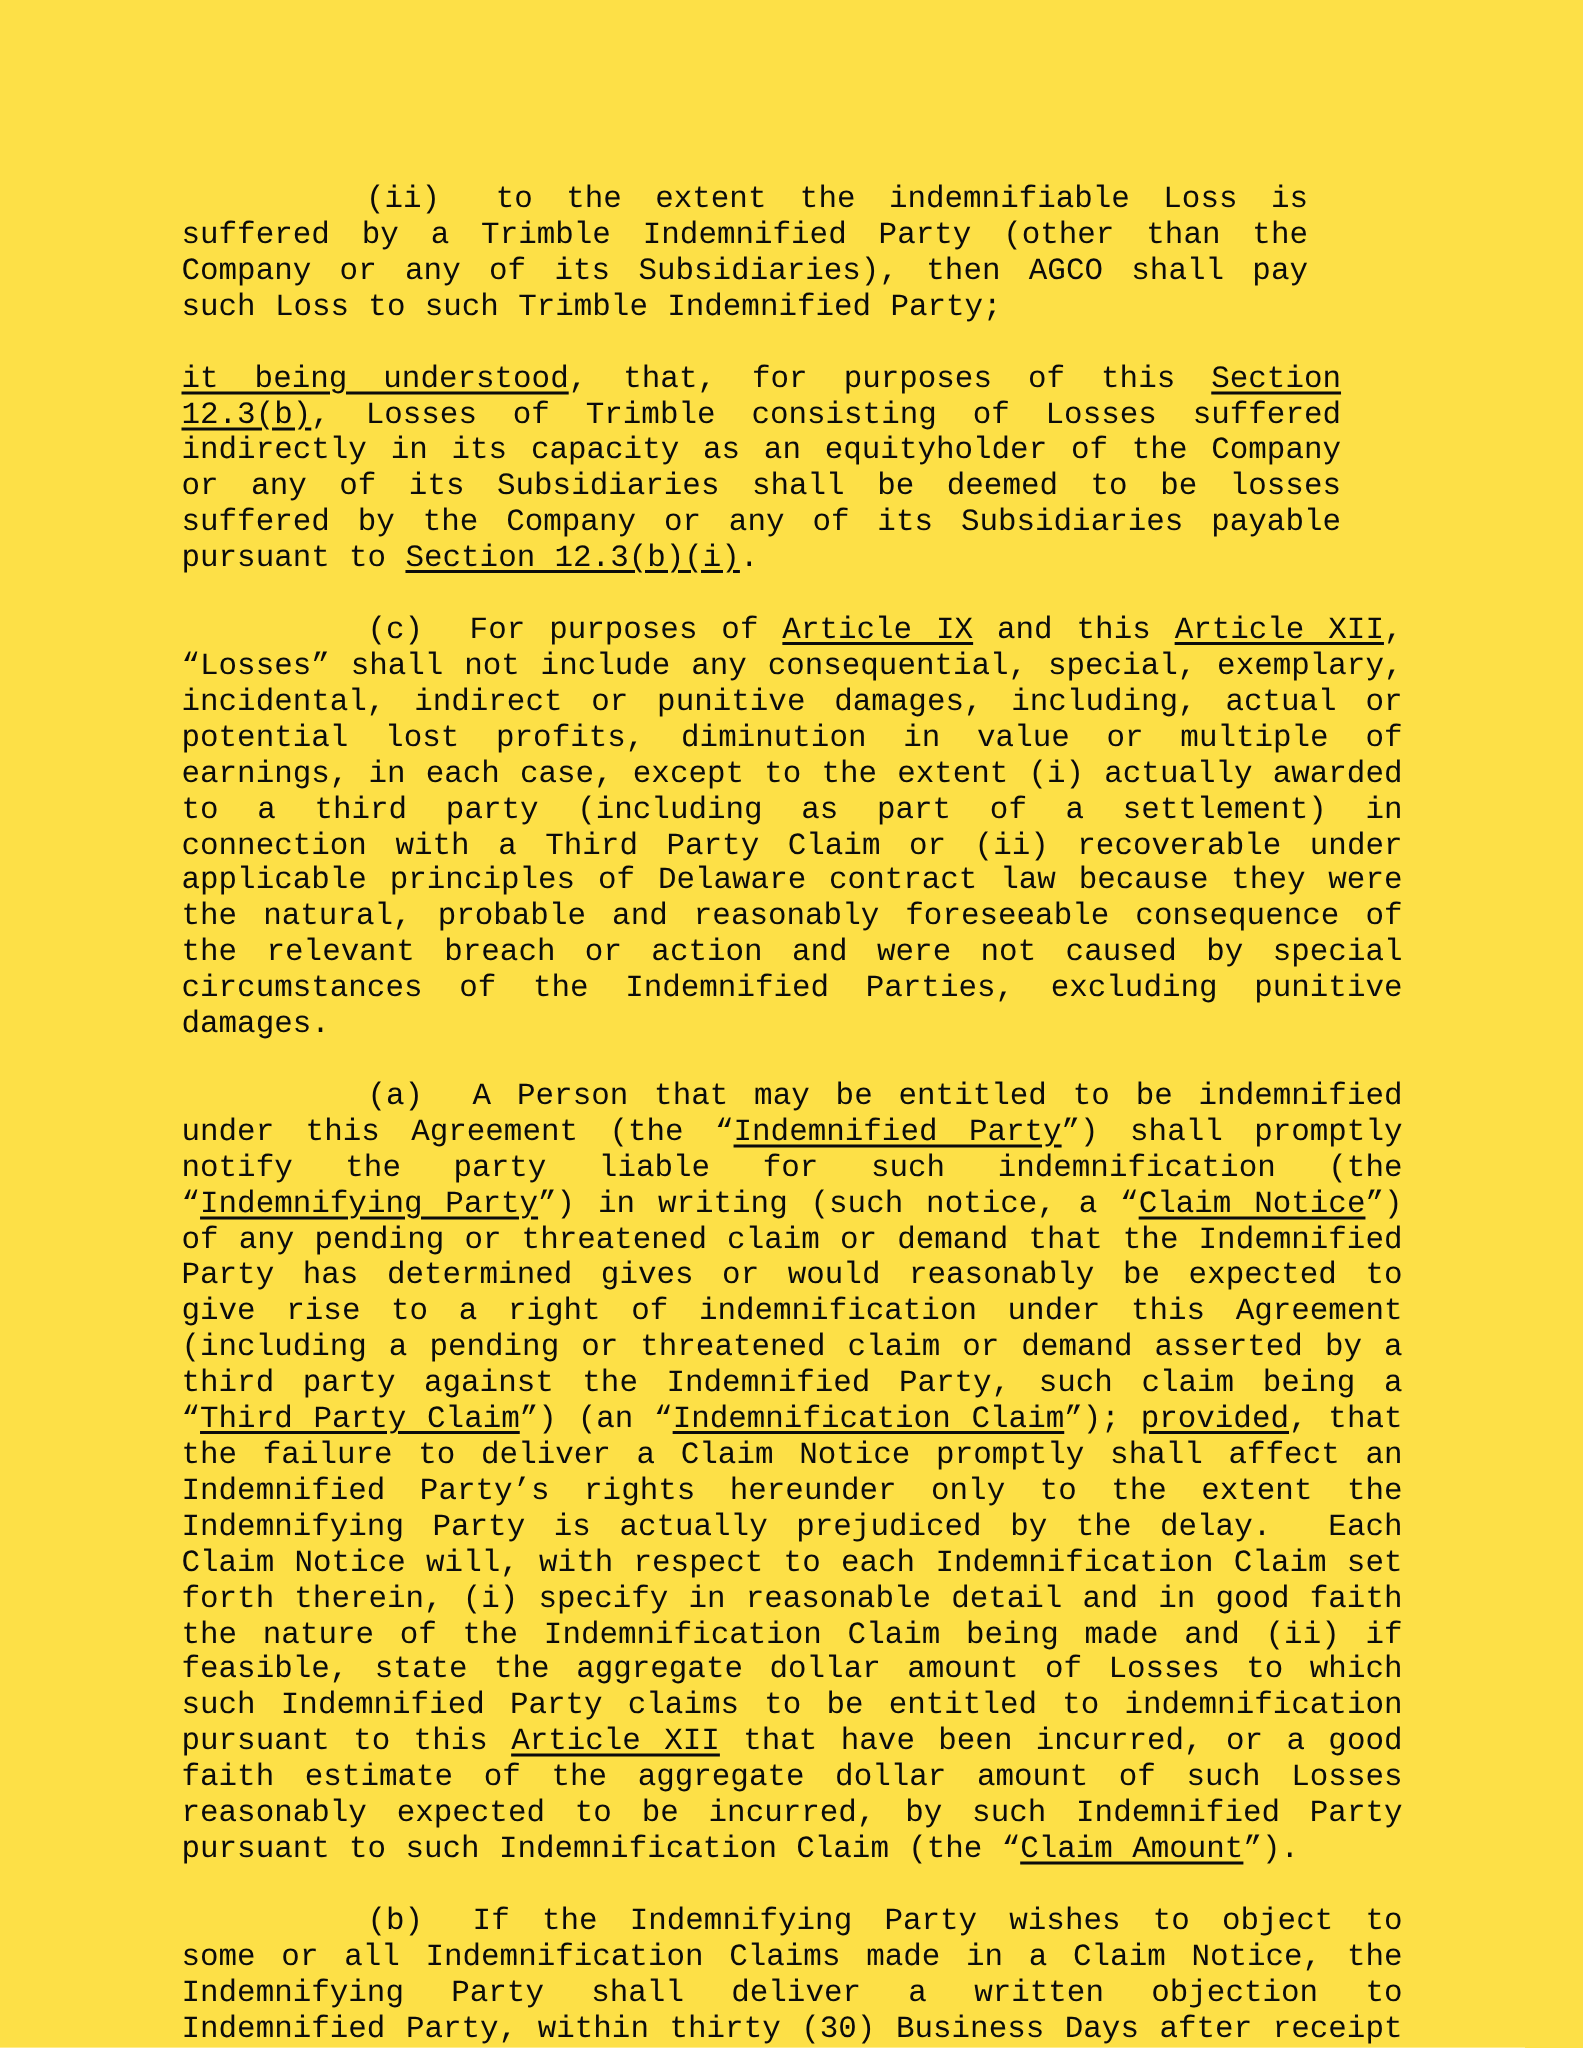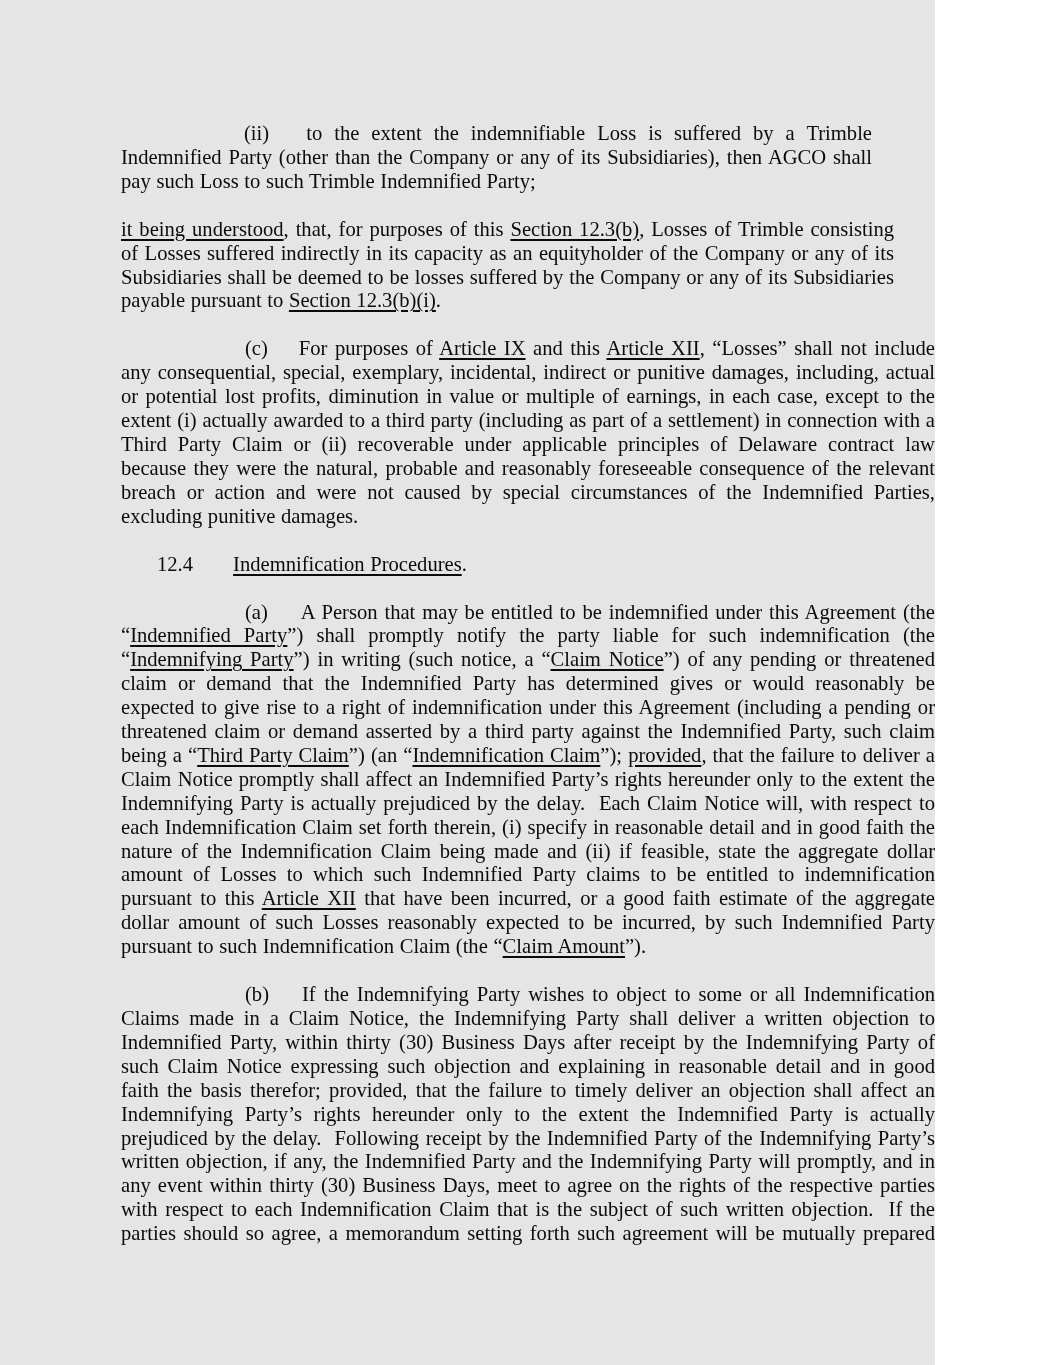--- a/index.html
+++ b/index.html
@@ -8,23 +8,24 @@
     height: 1365px;
     background: #ffffff;
     color: #0b0b0b;
     font-family: "Liberation Serif", "DejaVu Serif", serif;
     position: relative;
     overflow: hidden;
   }
   .page {
     position: absolute;
     left: 0; top: 0;
-    width: 935px;
+    width: 1055px;
     height: 1365px;
-    background: #e5e5e5;
+    background: #fde047;
+    font-family: Liberation Mono, monospace;
   }
   .content {
     position: absolute;
     left: 121px;
     top: 122px;
     width: 814px;
   }
   p.para {
     margin: 0 0 24px 0;
     font-size: 20.6px;
@@ -51,17 +52,16 @@
   }
 </style>
 </head>
 <body>
 
 <div class="page">
   <div class="content" id="doc-content">
       <p class="para sub-clause"><span>(ii)</span><span class="tab" style="width: 37px;"></span><span>to the extent the indemnifiable Loss is suffered by a Trimble Indemnified Party (other than the Company or any of its Subsidiaries), then AGCO shall pay such Loss to such Trimble Indemnified Party;</span></p>
       <p class="para proviso"><span class="u">it being understood</span><span>, that, for purposes of this </span><span class="u">Section 12.3(b)</span><span>, Losses of Trimble consisting of Losses suffered indirectly in its capacity as an equityholder of the Company or any of its Subsidiaries shall be deemed to be losses suffered by the Company or any of its Subsidiaries payable pursuant to </span><span class="u">Section 12.3(b)(i)</span><span>.</span></p>
       <p class="para body-indent"><span>(c)</span><span class="tab" style="width: 31px;"></span><span>For purposes of </span><span class="u">Article IX</span><span> and this </span><span class="u">Article XII</span><span>, “Losses” shall not include any consequential, special, exemplary, incidental, indirect or punitive damages, including, actual or potential lost profits, diminution in value or multiple of earnings, in each case, except to the extent (i) actually awarded to a third party (including as part of a settlement) in connection with a Third Party Claim or (ii) recoverable under applicable principles of Delaware contract law because they were the natural, probable and reasonably foreseeable consequence of the relevant breach or action and were not caused by special circumstances of the Indemnified Parties, excluding punitive damages.</span></p>
-      <p class="para heading"><span>12.4</span><span class="tab" style="width: 40px;"></span><span class="u">Indemnification Procedures</span><span>.</span></p>
       <p class="para body-indent"><span>(a)</span><span class="tab" style="width: 33px;"></span><span>A Person that may be entitled to be indemnified under this Agreement (the “</span><span class="u">Indemnified Party</span><span>”) shall promptly notify the party liable for such indemnification (the “</span><span class="u">Indemnifying Party</span><span>”) in writing (such notice, a “</span><span class="u">Claim Notice</span><span>”) of any pending or threatened claim or demand that the Indemnified Party has determined gives or would reasonably be expected to give rise to a right of indemnification under this Agreement (including a pending or threatened claim or demand asserted by a third party against the Indemnified Party, such claim being a “</span><span class="u">Third Party Claim</span><span>”) (an “</span><span class="u">Indemnification Claim</span><span>”); </span><span class="u">provided</span><span>, that the failure to deliver a Claim Notice promptly shall affect an Indemnified Party’s rights hereunder only to the extent the Indemnifying Party is actually prejudiced by the delay.&nbsp; Each Claim Notice will, with respect to each Indemnification Claim set forth therein, (i) specify in reasonable detail and in good faith the nature of the Indemnification Claim being made and (ii) if feasible, state the aggregate dollar amount of Losses to which such Indemnified Party claims to be entitled to indemnification pursuant to this </span><span class="u">Article XII</span><span> that have been incurred, or a good faith estimate of the aggregate dollar amount of such Losses reasonably expected to be incurred, by such Indemnified Party pursuant to such Indemnification Claim (the “</span><span class="u">Claim Amount</span><span>”).</span></p>
       <p class="para body-indent justify-last"><span>(b)</span><span class="tab" style="width: 33px;"></span><span>If the Indemnifying Party wishes to object to some or all Indemnification Claims made in a Claim Notice, the Indemnifying Party shall deliver a written objection to Indemnified Party, within thirty (30) Business Days after receipt by the Indemnifying Party of such Claim Notice expressing such objection and explaining in reasonable detail and in good faith the basis therefor; provided, that the failure to timely deliver an objection shall affect an Indemnifying Party’s rights hereunder only to the extent the Indemnified Party is actually prejudiced by the delay.&nbsp; Following receipt by the Indemnified Party of the Indemnifying Party’s written objection, if any, the Indemnified Party and the Indemnifying Party will promptly, and in any event within thirty (30) Business Days, meet to agree on the rights of the respective parties with respect to each Indemnification Claim that is the subject of such written objection.&nbsp; If the parties should so agree, a memorandum setting forth such agreement will be mutually prepared</span></p>
     </div>
 </div>
 
 </body></html>

